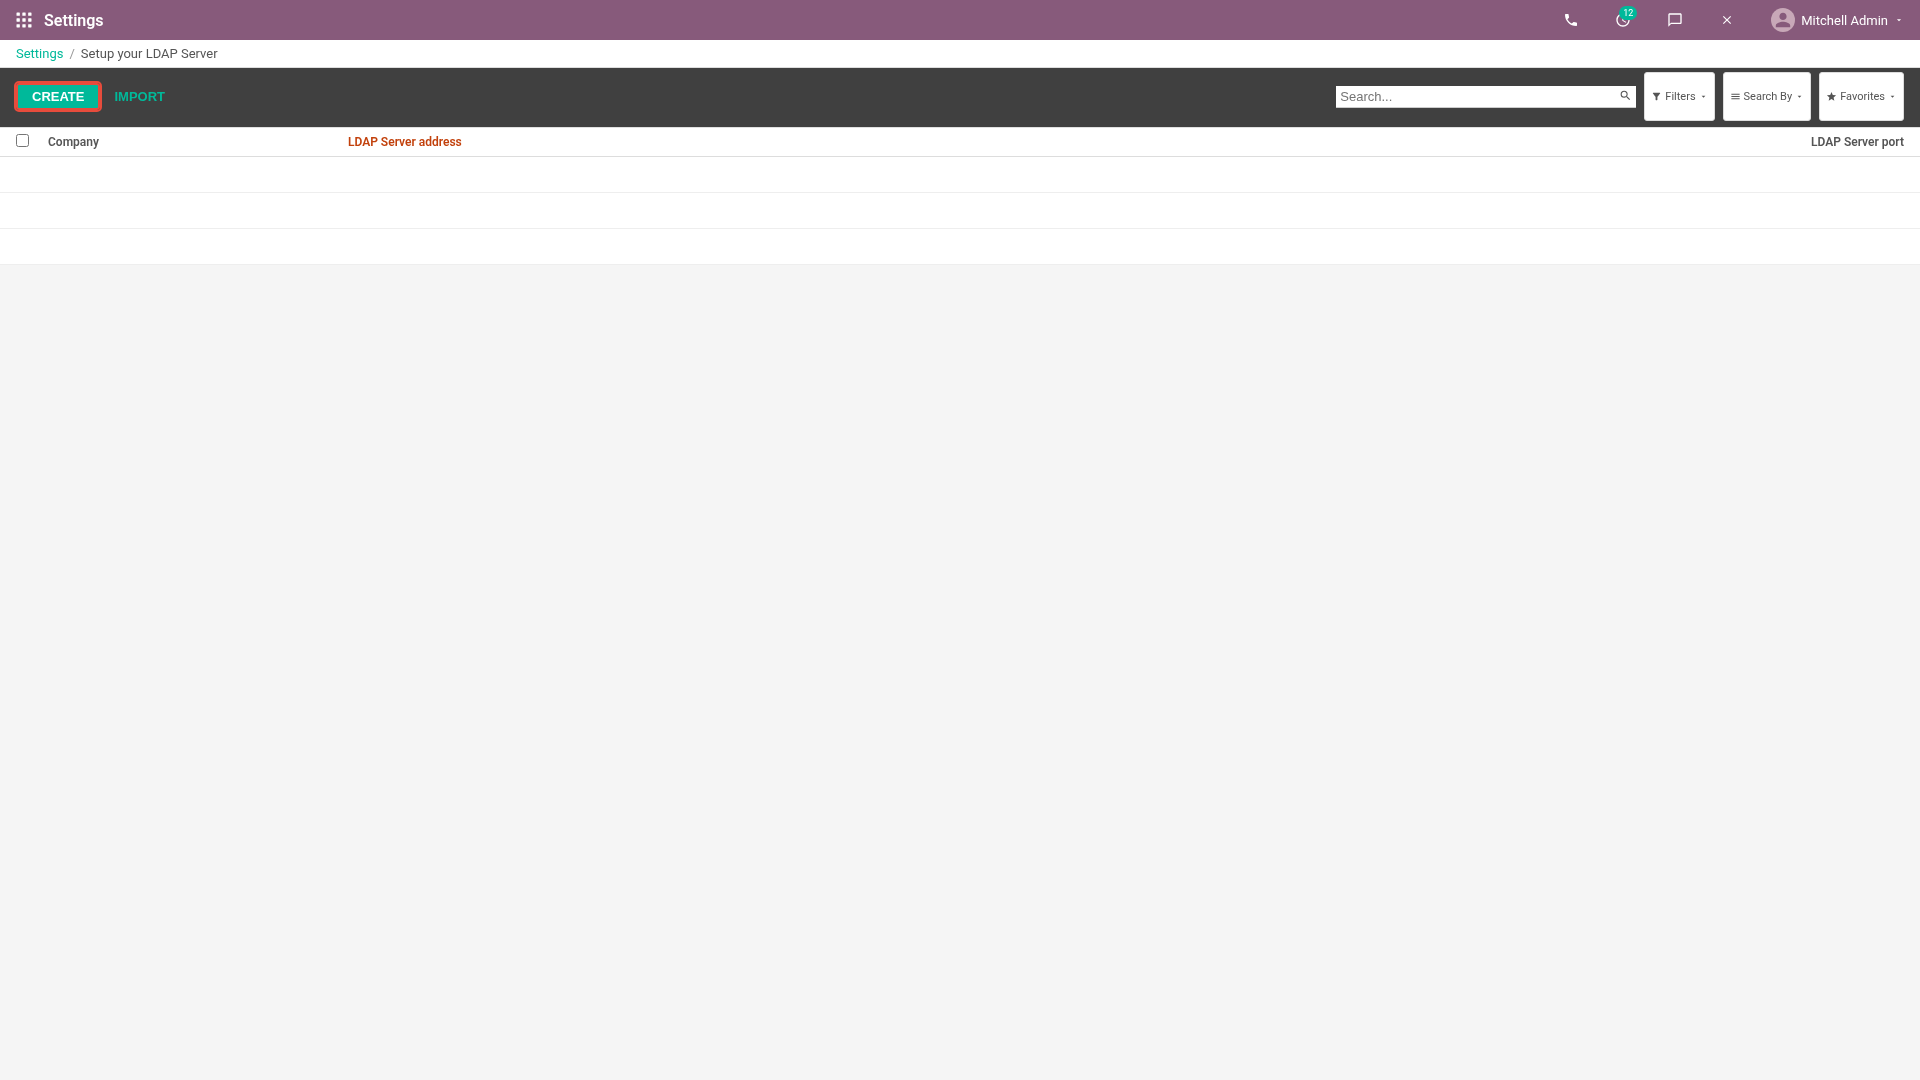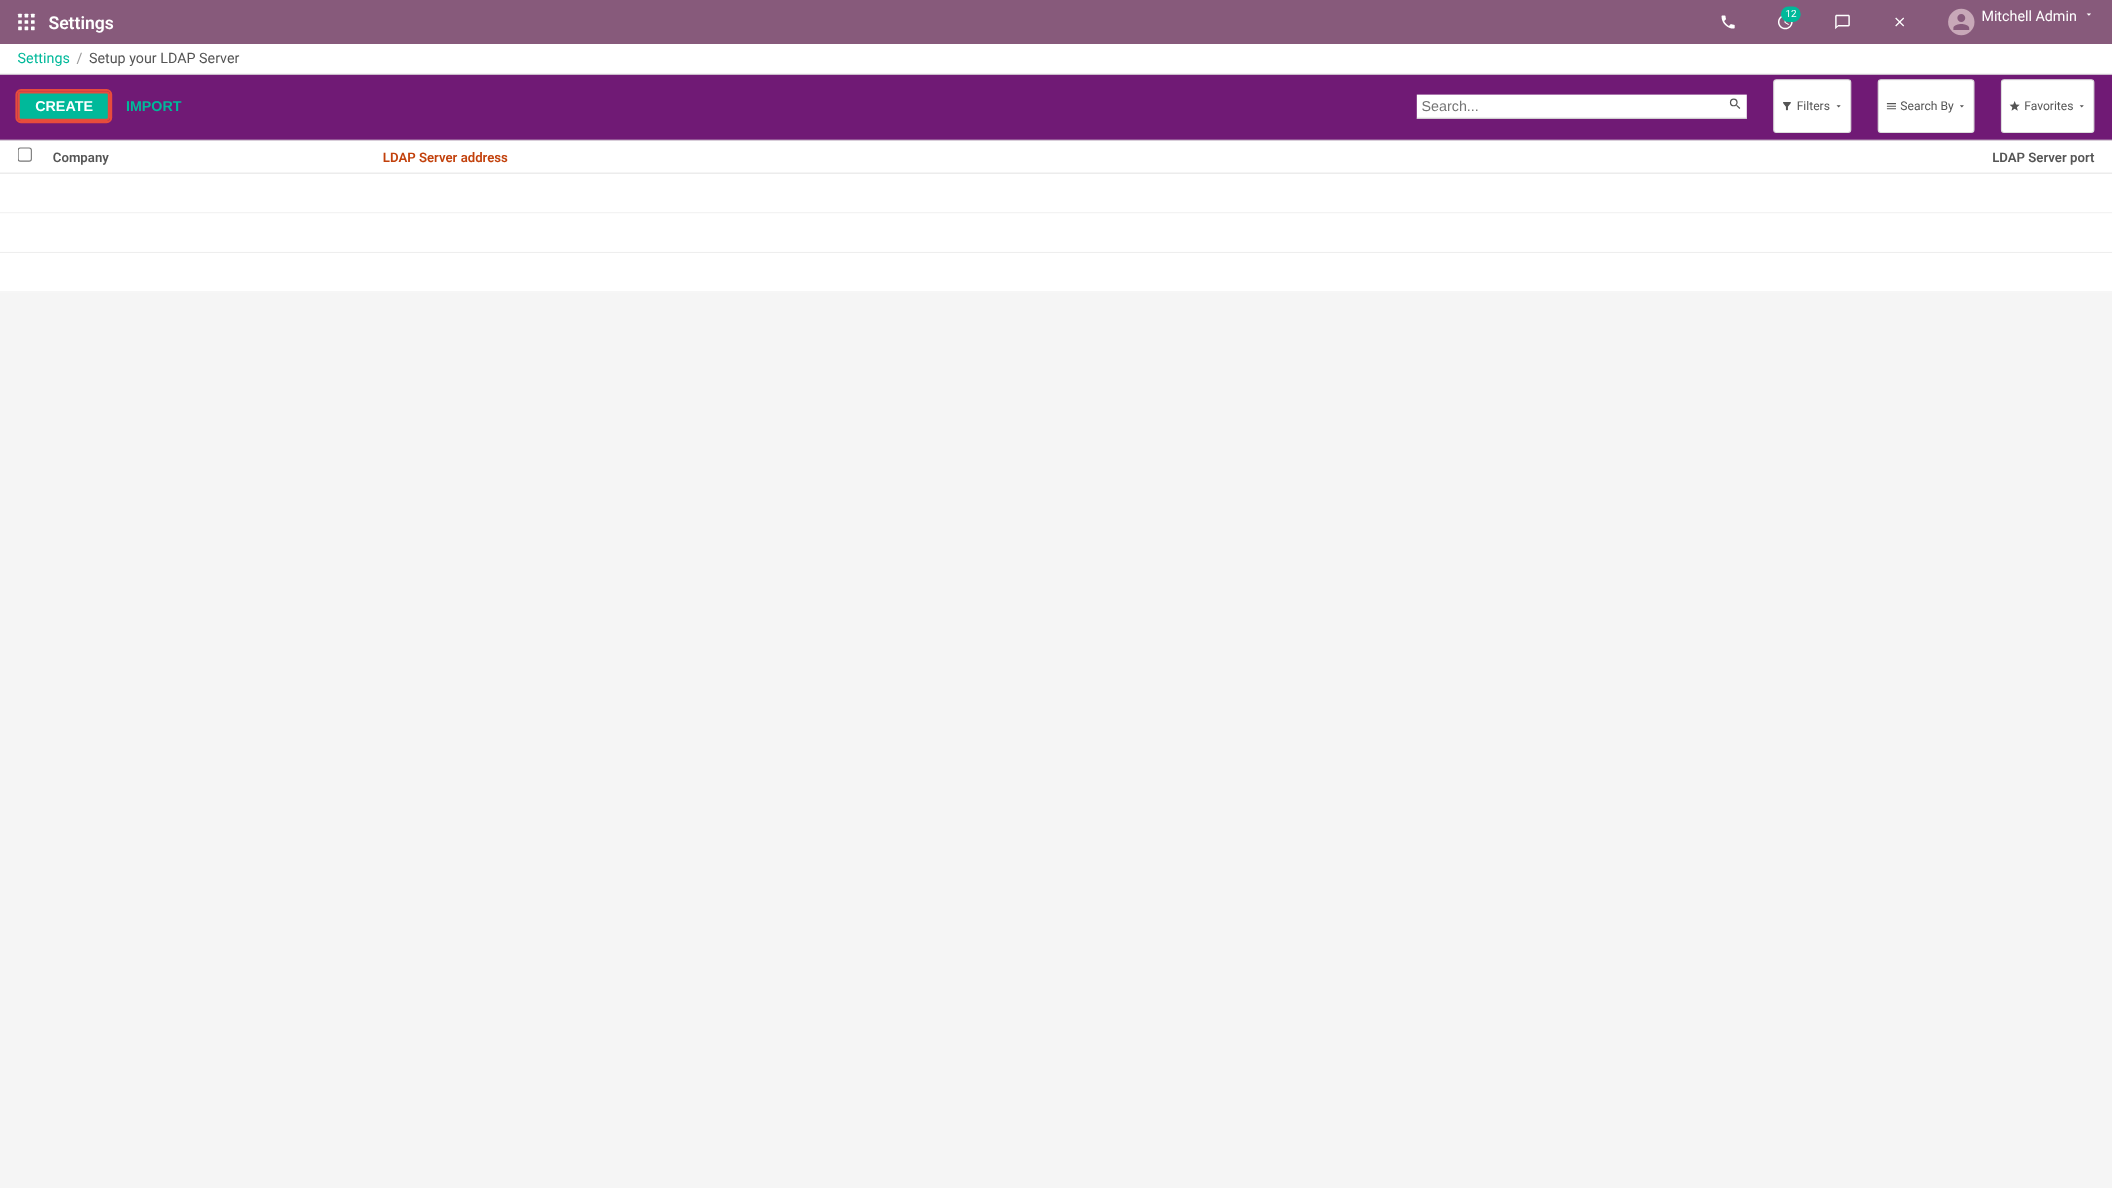--- a/index.html
+++ b/index.html
@@ -69,20 +69,21 @@
       color: white;
       font-size: 9px;
       border-radius: 8px;
       padding: 1px 4px;
       min-width: 14px;
       text-align: center;
       line-height: 12px;
     }
     .navbar-user {
       display: flex;
+      align-items: center;
       gap: 6px;
       padding: 4px 8px;
       cursor: pointer;
       border-radius: 3px;
       color: white;
       font-size: 13px;
     }
     .user-avatar {
       width: 24px;
       height: 24px;
@@ -111,21 +112,21 @@
     }
     .breadcrumb-link {
       color: #00b99a;
       cursor: pointer;
     }
     .breadcrumb-sep { color: #999; }
     .breadcrumb-current { color: #555; }
 
     
     .search-row {
-      background: #701a75;
+      background: #404040;
       padding: 4px 16px 6px 16px;
       display: flex;
       align-items: center;
       justify-content: space-between;
       border-bottom: 1px solid #e0e0e0;
     }
     .action-buttons {
       display: flex;
       align-items: center;
       gap: 8px;
@@ -147,21 +148,21 @@
       border: none;
       color: #00b99a;
       font-size: 13px;
       font-weight: 600;
       cursor: pointer;
       padding: 4px 6px;
     }
     .search-controls {
       display: flex;
       align-items: center;
-      gap: 24px;
+      gap: 8px;
     }
     .search-input-wrapper {
       position: relative;
       display: flex;
       align-items: center;
     }
     .search-input {
       border: none;
       border-bottom: 1px solid #ccc;
       outline: none;

